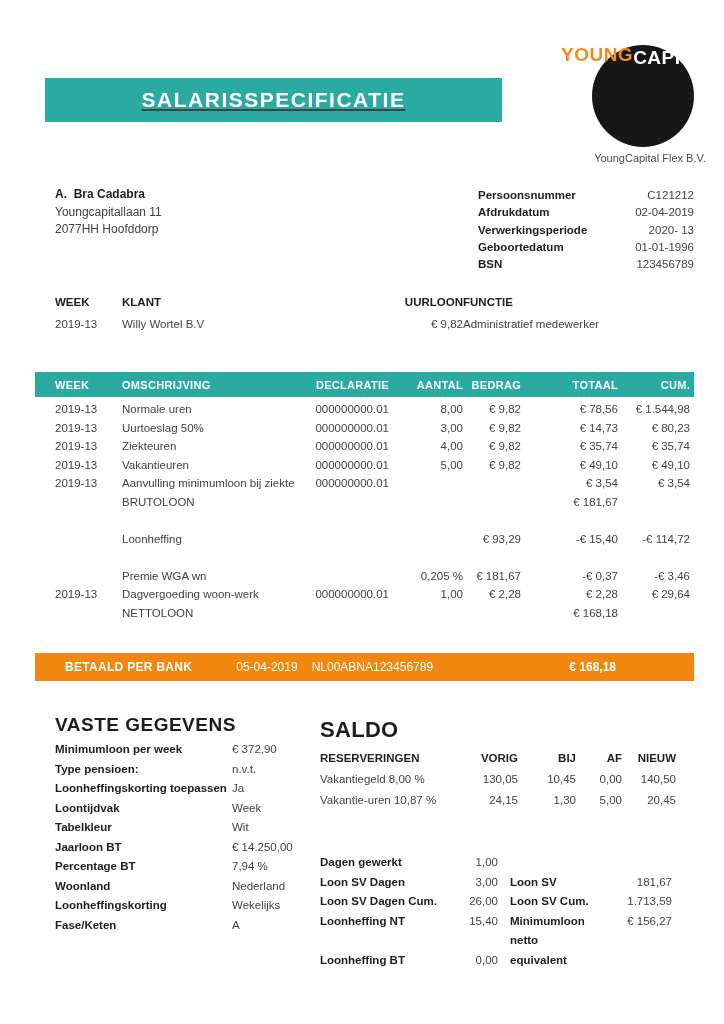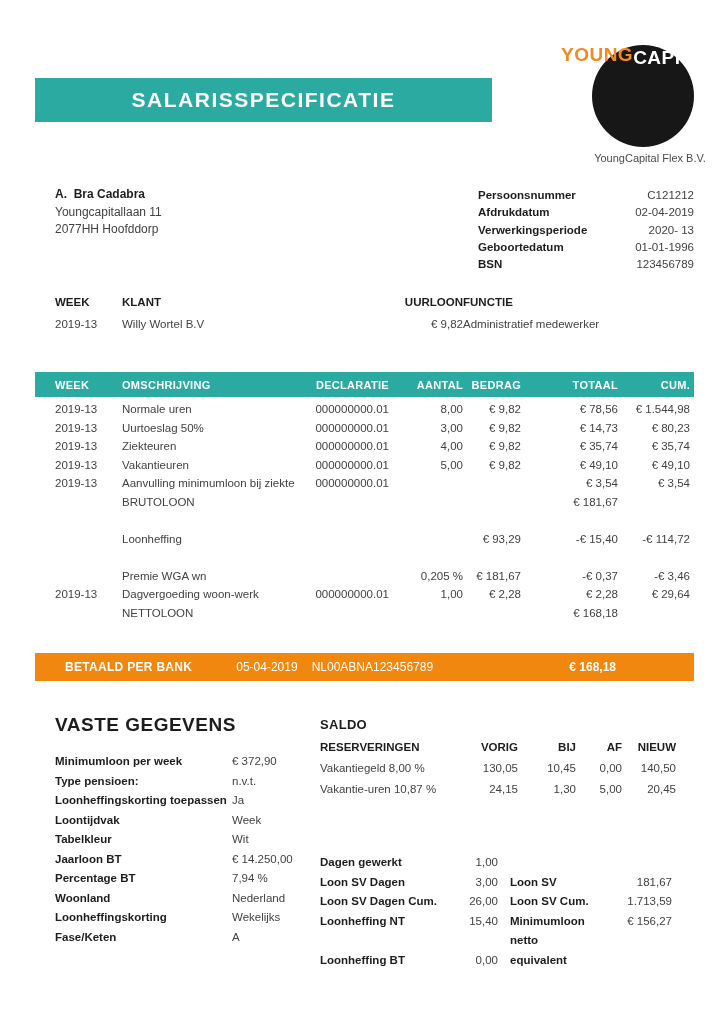--- a/index.html
+++ b/index.html
@@ -6,22 +6,22 @@
     --teal:#2baaa2; --orange:#f1870f; --logo-black:#171717; --logo-orange:#f18a21;
     --text-dark:#1d1d1d; --text-body:#424242;
   }
   *{box-sizing:border-box; margin:0; padding:0;}
   html,body{background:#fff;}
   .page{
     position:relative; width:724px; height:1024px; background:#fff; overflow:hidden;
     font-family:"Liberation Sans","DejaVu Sans",sans-serif; color:var(--text-body);
   }
   
-  .title-bar{position:absolute; left:35px; top:78px; width:457px; height:44px;
-    background:var(--teal); display:flex; align-items:center; justify-content:center;}
+  .title-bar{position:absolute; left:45px; top:78px; width:457px; height:44px;
+    background:var(--teal); display:flex; align-items:center; justify-content:center;text-decoration:underline;}
   .title-bar .title{color:#fff; font-weight:bold; font-size:21px; letter-spacing:1.5px;}
   .logo{position:absolute; left:592px; top:45px; width:102px; height:102px; border-radius:50%;
     background:var(--logo-black); display:flex; flex-direction:row; justify-content:center;}
   .logo-young{color:var(--logo-orange); font-weight:bold; font-size:19px; line-height:20px; letter-spacing:.5px;}
   .logo-capital{color:#fff; font-weight:bold; font-size:19px; line-height:20px; letter-spacing:.5px;}
   .logo-capital sup{font-size:7px; vertical-align:super;}
   .logo-caption{position:absolute; left:580px; top:152px; width:140px; text-align:center;
     font-size:11px; color:#4a4a4a;}
   
   .address{position:absolute; left:55px; top:186px; font-size:12px; line-height:17.5px;}
@@ -47,26 +47,26 @@
   
   .payment-bar{position:absolute; left:35px; top:653px; width:659px; height:28px;
     background:var(--orange); display:flex; align-items:center; color:#fff; font-size:12px;}
   .pb-label{font-weight:bold; margin-left:20px; letter-spacing:.3px;padding-left:10px;}
   .pb-date{margin-left:44px;}
   .pb-iban{margin-left:14px;}
   .pb-amount{font-weight:bold; margin-left:auto; margin-right:78px;}
   
   .vaste{position:absolute; left:55px; top:714px; width:250px;}
   .section-title{font-size:19px; font-weight:bold; color:var(--text-dark); letter-spacing:.5px;}
-  .vaste .section-title{margin-bottom:16px;}
+  .vaste .section-title{margin-bottom:4px;}
   .vg-row{display:flex; font-size:11.5px; line-height:19.5px;}
   .vg-label{font-weight:bold; color:var(--text-dark); width:177px; flex-shrink:0;}
   
   .saldo{position:absolute; left:320px; top:717px; width:356px;}
-  .saldo .section-title{font-size:13px; letter-spacing:.3px; margin-bottom:5px;}
+  .saldo .section-title{font-size:22px; letter-spacing:.3px; margin-bottom:5px;}
   .res-grid{display:grid; grid-template-columns:140px 58px 58px 46px 54px; font-size:11.5px; line-height:21px;}
   .res-grid .hd{font-weight:bold; color:var(--text-dark);}
   .res-grid .r{text-align:right;}
   .counters{position:absolute; left:320px; top:853px; width:352px; font-size:11.5px; line-height:19.5px;}
   .ct-row{display:grid; grid-template-columns:148px 30px 118px 56px;}
   .ct-row .lb{font-weight:bold; color:var(--text-dark);}
   .ct-row .v{text-align:right;}
   .ct-row .lb2{font-weight:bold; color:var(--text-dark); padding-left:12px;}
 </style>
 </head>

